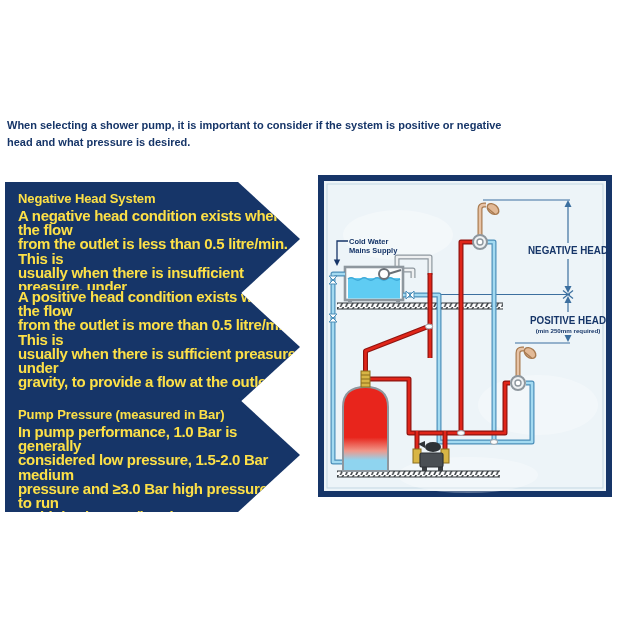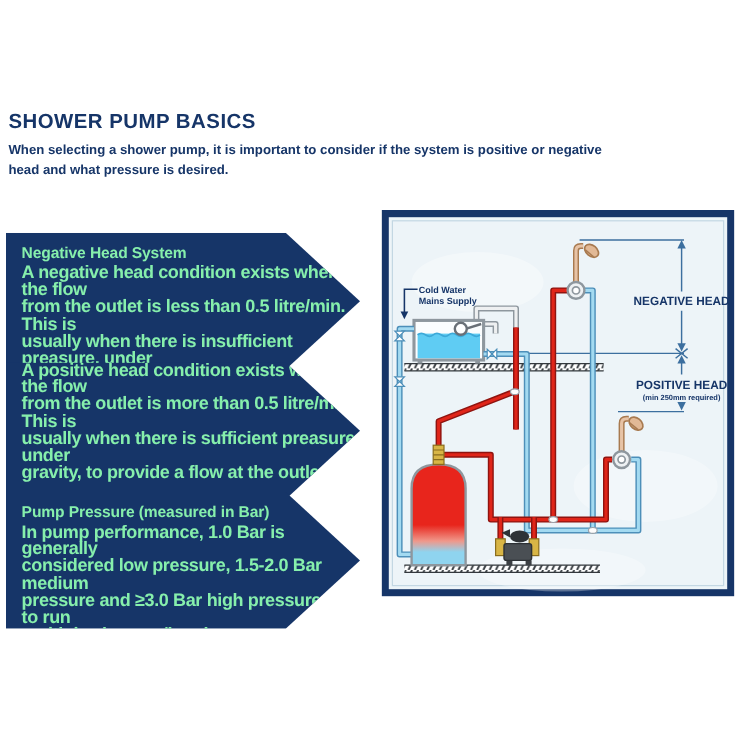--- a/index.html
+++ b/index.html
@@ -2,23 +2,23 @@
 <html><head>
 <meta charset="utf-8">
 <style>
   html,body{margin:0;padding:0;background:#ffffff;}
   .page{position:relative;width:620px;height:620px;background:#ffffff;overflow:hidden;
         font-family:"Liberation Sans",sans-serif;}
   .page-title{position:absolute;left:7px;top:92px;margin:0;
         font-size:17px;font-weight:bold;letter-spacing:.4px;color:#163568;}
   .intro{position:absolute;left:7px;top:117px;margin:0;width:608px;
         font-size:11px;font-weight:bold;line-height:17px;color:#163568;white-space:pre-line;}
-  .arrow-box{position:absolute;left:5px;width:295px;height:114px;background:#163568;color:#86efac;
+  .arrow-box{position:absolute;left:5px;width:295px;height:114px;background:#163568;color:#fde047;
         clip-path:polygon(0 0,79% 0,100% 50%,79% 100%,0 100%);
-        padding:0;box-sizing:border-box;margin-top:12px;}
+        padding:0;box-sizing:border-box;}
   .arrow-box .bx-title{margin:9px 0 3px 13px;font-size:13px;font-weight:bold;letter-spacing:-.1px;}
   .arrow-box .bx-body{margin:0 0 0 13px;font-size:15px;font-weight:bold;letter-spacing:-.3px;
         line-height:14.2px;white-space:pre-line;}
   #box-neg{top:182px;} #box-pos{top:290px;} #box-pump{top:398px;}
   .diagram{position:absolute;left:318px;top:175px;}
 
   
   .po{fill:none;stroke-linejoin:round;stroke-linecap:butt;stroke-width:5;}
   .pc{fill:none;stroke-linejoin:round;stroke-linecap:butt;stroke-width:2.6;}
   .po.blue{stroke:#4d8fb9;} .pc.blue{stroke:#a3daf1;}
@@ -27,21 +27,20 @@
   .po.tan{stroke:#a87a50;}  .pc.tan{stroke:#e7c3a6;}
   .dim{stroke:#3c6f9f;stroke-width:1.2;fill:none;}
   .dimfill{fill:#3c6f9f;stroke:none;}
   .navytxt{fill:#163568;font-family:"Liberation Sans",sans-serif;font-weight:bold;}
 </style>
 </head>
 <body>
 
 <div class="page">
 
-  <h1 class="page-title">SHOWER PUMP BASICS</h1>
   <p class="intro">When selecting a shower pump, it is important to consider if the system is positive or negative
 head and what pressure is desired.</p>
 
   <div class="arrow-box" id="box-neg">
     <h2 class="bx-title">Negative Head System</h2>
     <p class="bx-body">A negative head condition exists where the flow
 from the outlet is less than 0.5 litre/min. This is
 usually when there is insufficient preasure, under
 gravity, to provide a flow at the outlet.</p>
   </div>

